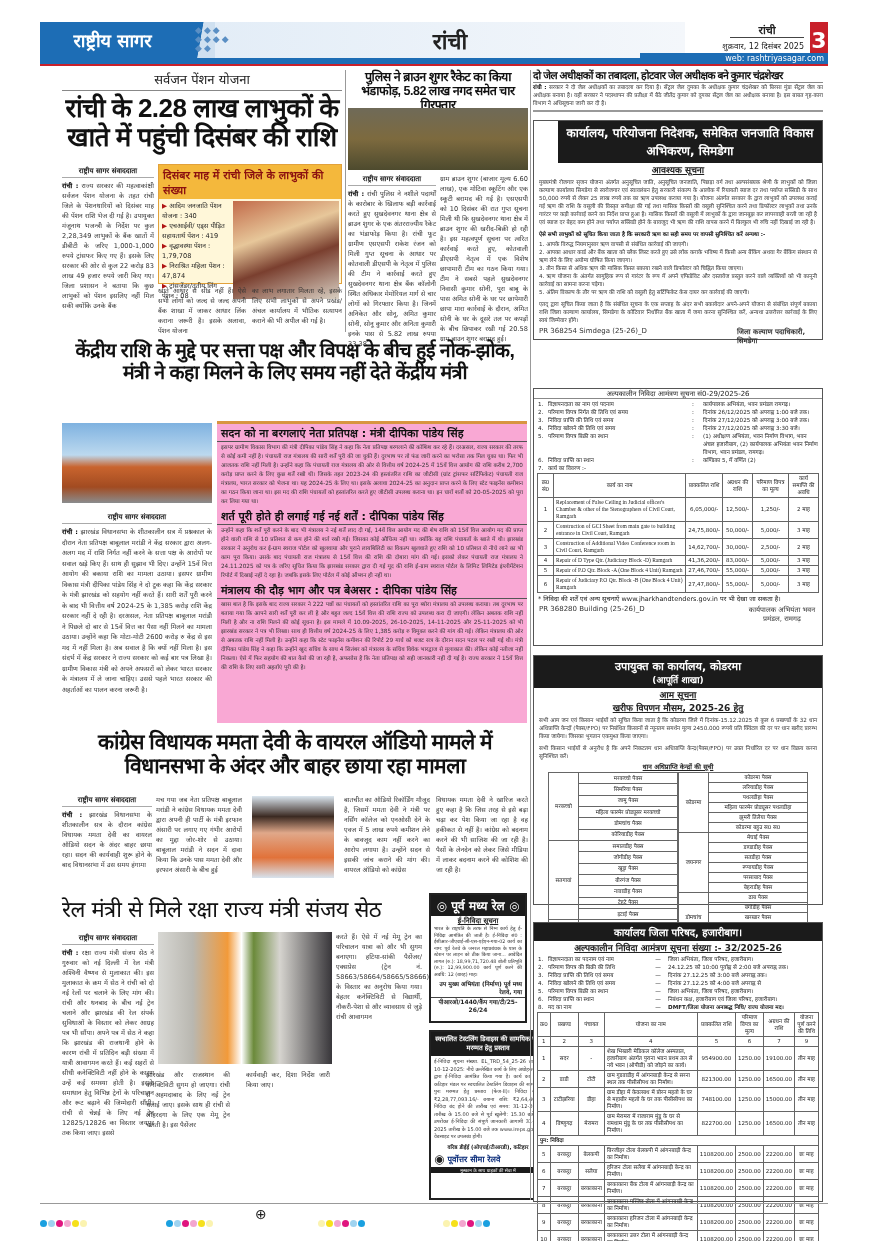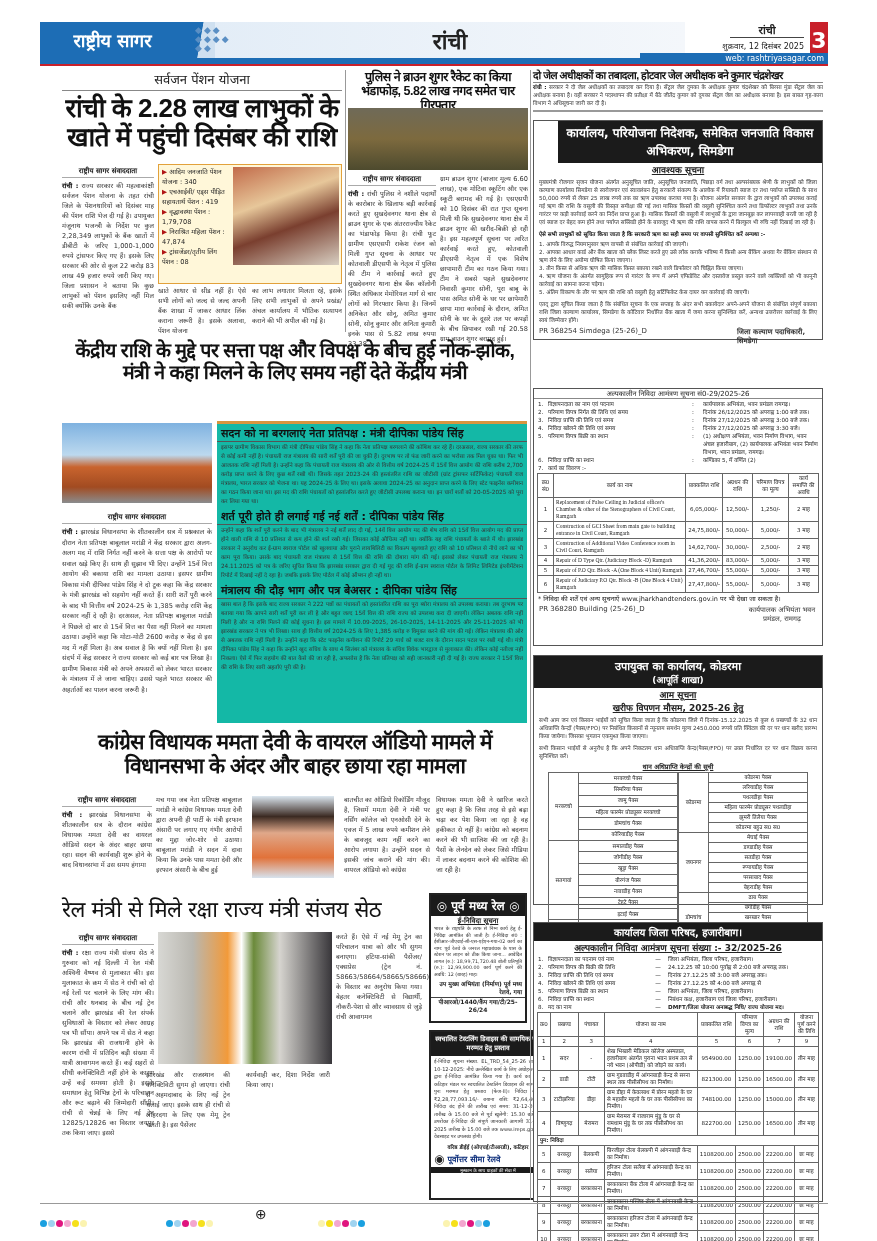--- a/index.html
+++ b/index.html
@@ -21,21 +21,21 @@
 
   .kicker { font-size: 13px; text-align: center; border-bottom: 1px solid #888; padding-bottom: 2px; }
   .hl { font-family: "Liberation Sans", sans-serif; font-weight: bold; color: #111; line-height: 1.12; letter-spacing: -0.5px; }
   .byline { font-size: 7px; font-weight: bold; text-align: center; border-bottom: 1px solid #aaa; padding-bottom: 2px; margin-bottom: 3px; }
   .body { font-size: 6.6px; line-height: 10px; color: #333; text-align: justify; }
   .body b { color: #000; }
   .photo { background: linear-gradient(135deg,#8a6d52,#c89a6e 40%,#5b4a3b); }
   .box-yellow { background: #fff7d9; border: 1px solid #e2a13b; }
   .box-head-yellow { background: #f4b83c; color: #8b1010; font-weight: bold; font-size: 11px; padding: 2px 4px; }
   .subhl { font-weight: bold; font-size: 11px; color: #111; border-bottom: 1px solid #555; padding: 1px 4px; }
-  .sub-wrap { background: #14b8a6; border-top: 3px solid #d89540; }
+  .sub-wrap { background: #f9a8d4; border-top: 3px solid #d89540; }
 
   
   .ad { border: 1px solid #555; background: #fff; }
   .ad-head { background: #1b1b1b; color: #fff; text-align: center; font-weight: bold; }
   .ad-title { font-size: 14px; padding: 3px; line-height: 18px; margin-left: 24px; }
   .ad-sub { font-size: 9px; text-align: center; font-weight: bold; text-decoration: underline; }
   .ad-body { font-size: 5.6px; line-height: 8px; padding: 2px 5px; color: #333; text-align: justify; }
   .ad-foot { font-size: 7px; display:flex; justify-content: space-between; padding: 1px 5px 2px; color:#333; }
   table { border-collapse: collapse; width: 100%; }
   td, th { border: 1px solid #666; font-size: 5.5px; padding: 1px 2px; text-align: center; line-height: 7px; font-weight: normal; }
@@ -71,20 +71,21 @@
 
 <div class="abs" style="left:62px;top:70px;width:280px;">
   <div class="kicker">सर्वजन पेंशन योजना</div>
   <div class="hl" style="font-size:26px;text-align:center;margin-top:3px;">रांची के 2.28 लाख लाभुकों के खाते में पहुंची दिसंबर की राशि</div>
 </div>
 <div class="abs" style="left:62px;top:166px;width:92px;">
   <div class="byline">राष्ट्रीय सागर संवाददाता</div>
   <div class="body"><b>रांची :</b> <span>राज्य सरकार की महत्वाकांक्षी सर्वजन पेंशन योजना के तहत रांची जिले के पेंशनधारियों को दिसंबर माह की पेंशन राशि भेज दी गई है। उपायुक्त मंजूनाथ भजन्त्री के निर्देश पर कुल 2,28,349 लाभुकों के बैंक खातों में डीबीटी के जरिए 1,000-1,000 रुपये ट्रांसफर किए गए हैं। इसके लिए सरकार की ओर से कुल 22 करोड़ 83 लाख 49 हजार रुपये जारी किए गए।</span> <span>जिला प्रशासन ने बताया कि कुछ लाभुकों को पेंशन इसलिए नहीं मिल सकी क्योंकि उनके बैंक</span></div>
 </div>
 <div class="abs box-yellow" style="left:158px;top:164px;width:184px;height:120px;">
+  <div class="box-head-yellow">दिसंबर माह में रांची जिले के लाभुकों की संख्या</div>
   <div style="display:flex;">
     <div style="width:72px;padding:2px 3px;font-size:6.6px;line-height:10px;">
       <div><span style="color:#b01515">▶ </span><span>आदिम जनजाति पेंशन योजना : 340</span></div>
       <div><span style="color:#b01515">▶ </span><span>एचआईवी/ एड्स पीड़ित सहायतार्थ पेंशन : 419</span></div>
       <div><span style="color:#b01515">▶ </span><span>वृद्धावस्था पेंशन : 1,79,708</span></div>
       <div><span style="color:#b01515">▶ </span><span>निराश्रित महिला पेंशन : 47,874</span></div>
       <div><span style="color:#b01515">▶ </span><span>ट्रांसजेंडर/तृतीय लिंग पेंशन : 08</span></div>
     </div>
     <div class="photo" style="flex:1;height:98px;margin:2px;background:linear-gradient(160deg,#c26b4a,#e7c79a 35%,#7a3f2f 60%,#d8cfc2);"></div>
   </div>

